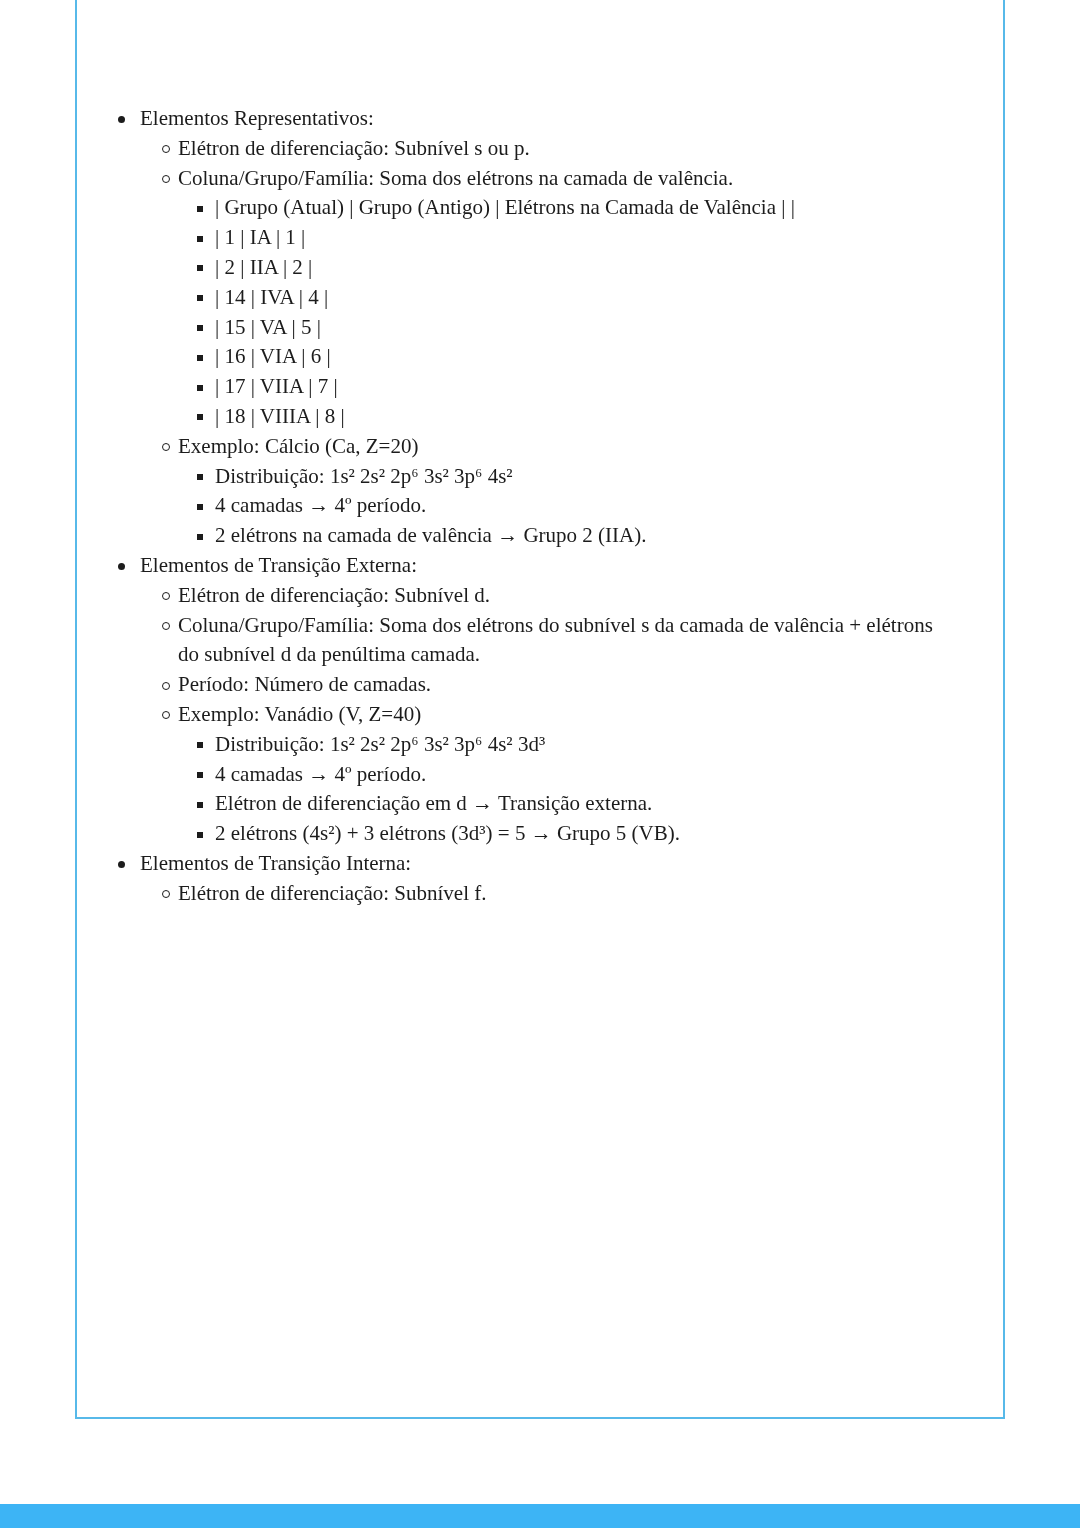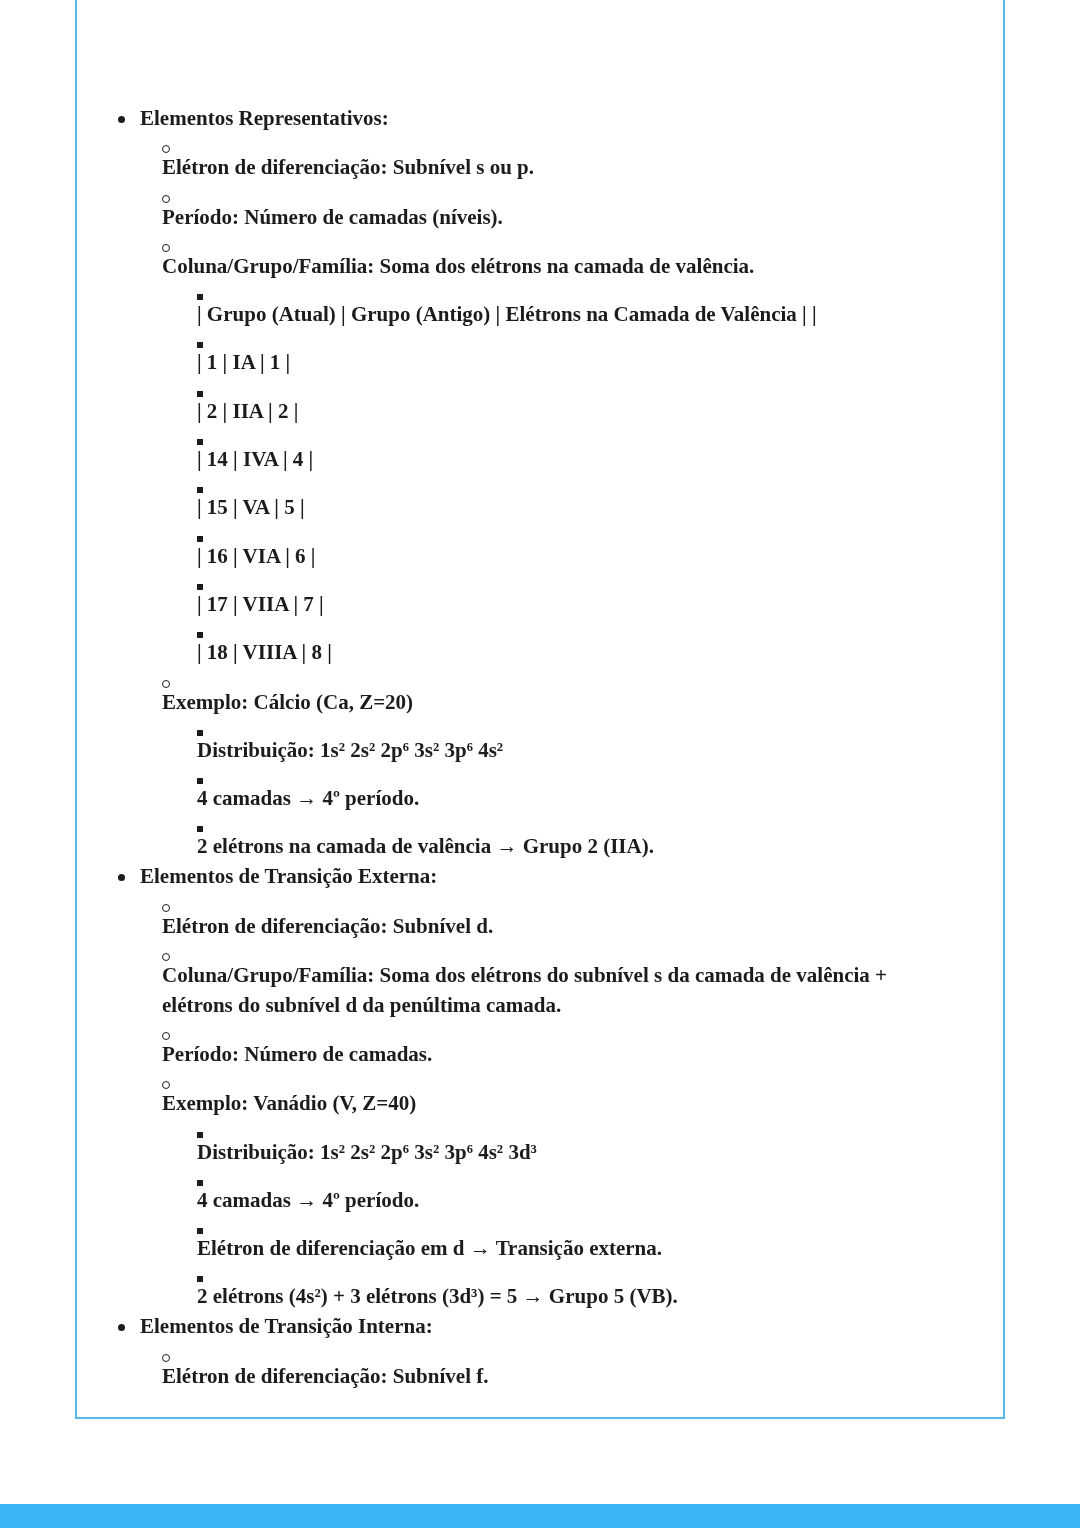--- a/index.html
+++ b/index.html
@@ -33,42 +33,41 @@
     width: 940px;
   }
   .li {
     display: flex;
     align-items: flex-start;
     font-size: 21px;
     line-height: 29.8px;
   }
   .li-text {
     flex: 1 1 auto;
-    font-weight: bold;
   }
   .bullet {
     flex: 0 0 auto;
   }
   .level-1 { margin-left: 118px; }
   .level-1 .bullet {
     width: 7px; height: 7px;
     border-radius: 50%;
     background: #1c1c1c;
     margin: 12px 15px 0 0;
   }
-  .level-2 { margin-left: 162px; flex-direction: column; }
+  .level-2 { margin-left: 162px; }
   .level-2 .bullet {
     width: 8px; height: 8px;
     border-radius: 50%;
     border: 1.6px solid #1c1c1c;
     box-sizing: border-box;
     background: transparent;
     margin: 11.5px 8px 0 0;
   }
-  .level-3 { margin-left: 197px; flex-direction: column; }
+  .level-3 { margin-left: 197px; }
   .level-3 .bullet {
     width: 6px; height: 6px;
     background: #1c1c1c;
     margin: 12.5px 12px 0 0;
   }
   .bottom-bar {
     position: absolute;
     left: 0;
     top: 1504px;
     width: 1080px;
@@ -84,24 +83,20 @@
   <div class="li level-1">
     <span class="bullet"></span>
     <span class="li-text">Elementos Representativos:</span>
   </div>
 
   <div class="li level-2">
     <span class="bullet"></span>
     <span class="li-text">Elétron de diferenciação: Subnível s ou p.</span>
   </div>
 
-  <div class="li level-2">
-    <span class="bullet"></span>
-    <span class="li-text">Período: Número de camadas (níveis).</span>
-  </div>
 
   <div class="li level-2">
     <span class="bullet"></span>
     <span class="li-text">Coluna/Grupo/Família: Soma dos elétrons na camada de valência.</span>
   </div>
 
   <div class="li level-3">
     <span class="bullet"></span>
     <span class="li-text">| Grupo (Atual) | Grupo (Antigo) | Elétrons na Camada de Valência | |</span>
   </div>

